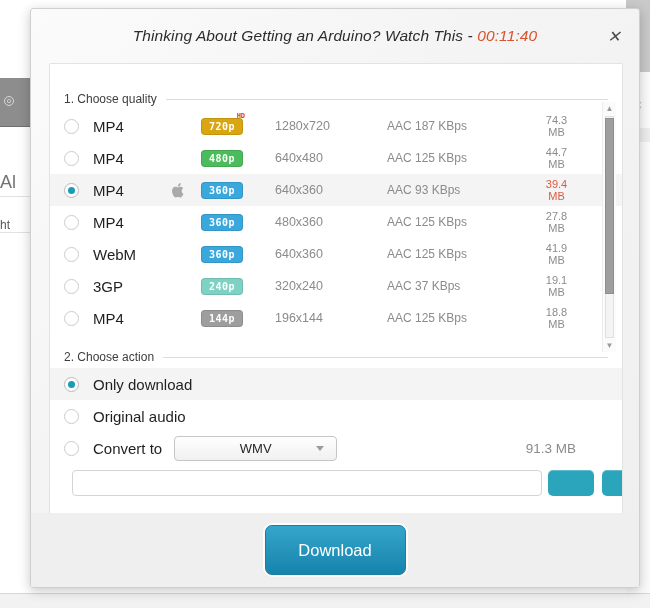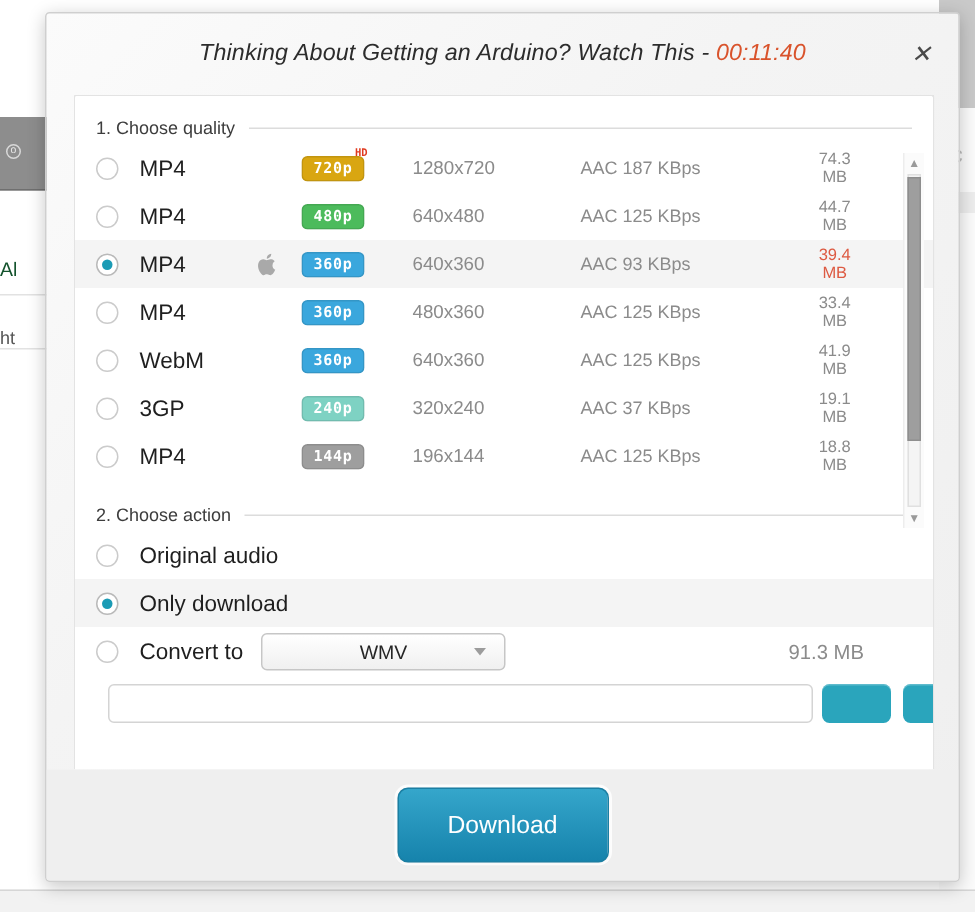--- a/index.html
+++ b/index.html
@@ -34,22 +34,22 @@
     width: 8px; height: 8px;
     border-radius: 50%;
     border: 1px solid #d8d8d8;
     color: #e8e8e8;
     font-size: 7px;
     line-height: 8px;
     text-align: center;
   }
   .bg-text {
     position: absolute;
-    color: #14532d;
-    font-size: 13px;
+    color: #737373;
+    font-size: 18px;
     white-space: nowrap;
     overflow: hidden;
   }
   #bg-text-a { left: 0px; top: 172px; width: 16px; }
   #bg-text-b { left: 0px; top: 218px; width: 18px; color:#555; font-size:12px;}
   #bg-rule-1 {
     position: absolute;
     left: 0; top: 196px; width: 34px; height: 1px; background: #e2e2e2;
   }
   #bg-rule-2 {
@@ -149,21 +149,21 @@
     box-sizing: border-box;
     overflow: hidden;
   }
 
   
   .section-header {
     display: flex;
     align-items: center;
     gap: 9px;
     padding: 0 14px;
-    margin-top: 14px;
+    margin-top: 28px;
     margin-bottom: 4px;
   }
   .section-header .label {
     font-size: 12px;
     color: #3d3d3d;
     white-space: nowrap;
   }
   .section-header .rule {
     flex: 1;
     height: 1px;
@@ -506,21 +506,21 @@
         </div>
         <div class="q-row">
           <span class="radio"></span>
           <span class="q-format">MP4</span>
           <span class="q-apple"></span>
           <span class="q-badge-cell">
             <span class="badge" style="background: rgb(58, 167, 221);">360p</span>
           </span>
           <span class="q-res">480x360</span>
           <span class="q-audio">AAC 125  KBps</span>
-          <span class="q-size">33.4 MB</span>
+          <span class="q-size">27.8 MB</span>
         </div>
         <div class="q-row">
           <span class="radio"></span>
           <span class="q-format">WebM</span>
           <span class="q-apple"></span>
           <span class="q-badge-cell">
             <span class="badge" style="background: rgb(58, 167, 221);">360p</span>
           </span>
           <span class="q-res">640x360</span>
           <span class="q-audio">AAC 125  KBps</span>
@@ -555,28 +555,28 @@
       <div id="sb-track"></div>
       <div id="sb-thumb"></div>
       <div class="sb-arrow" id="sb-arrow-down">▼</div>
     </div>
 
     <div class="section-header" style="margin-top:16px;">
       <span class="label">2. Choose action</span>
       <span class="rule"></span>
     </div>
 
+    <div class="a-row selected">
+      <span class="radio checked"></span>
+      <span class="a-label">Only download</span>
+    </div>
+
     <div class="a-row">
       <span class="radio"></span>
       <span class="a-label">Original audio</span>
-    </div>
-
-    <div class="a-row selected">
-      <span class="radio checked"></span>
-      <span class="a-label">Only download</span>
     </div>
 
     <div class="a-row">
       <span class="radio"></span>
       <span class="a-label">Convert to</span>
       <div id="convert-select">
         <span>WMV</span>
         <span id="convert-caret"></span>
       </div>
       <span id="convert-size">91.3 MB</span>

